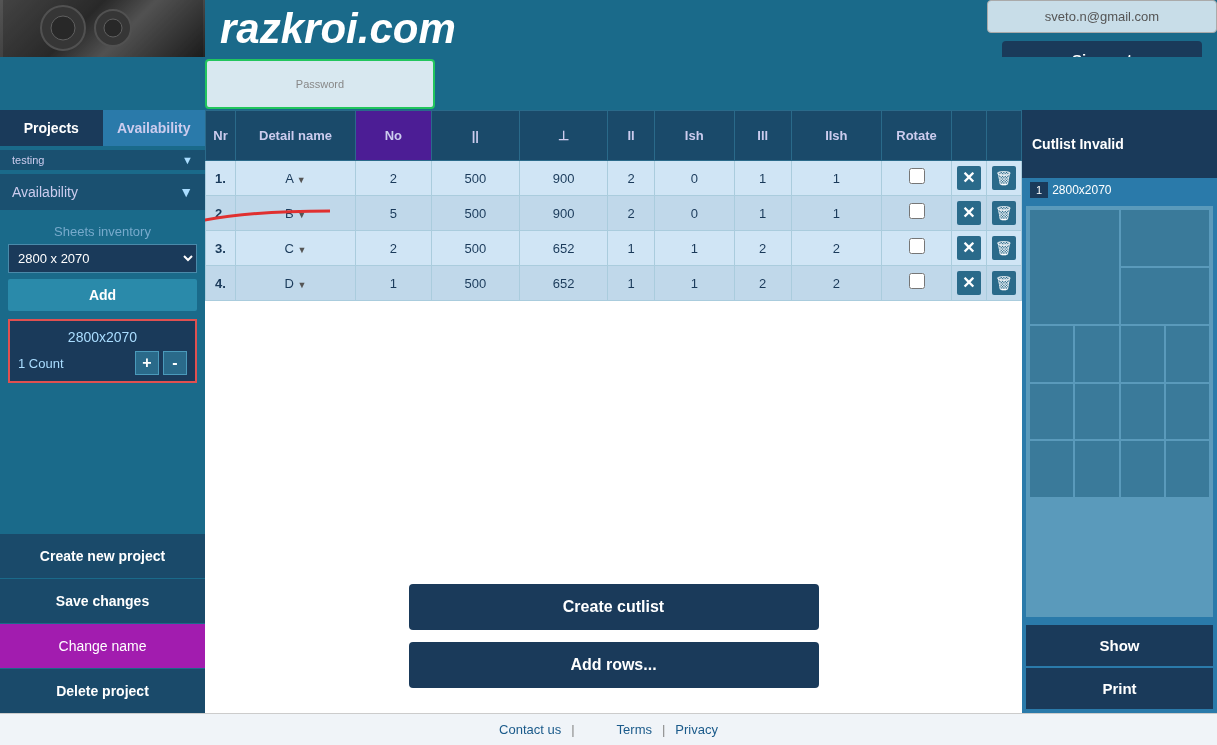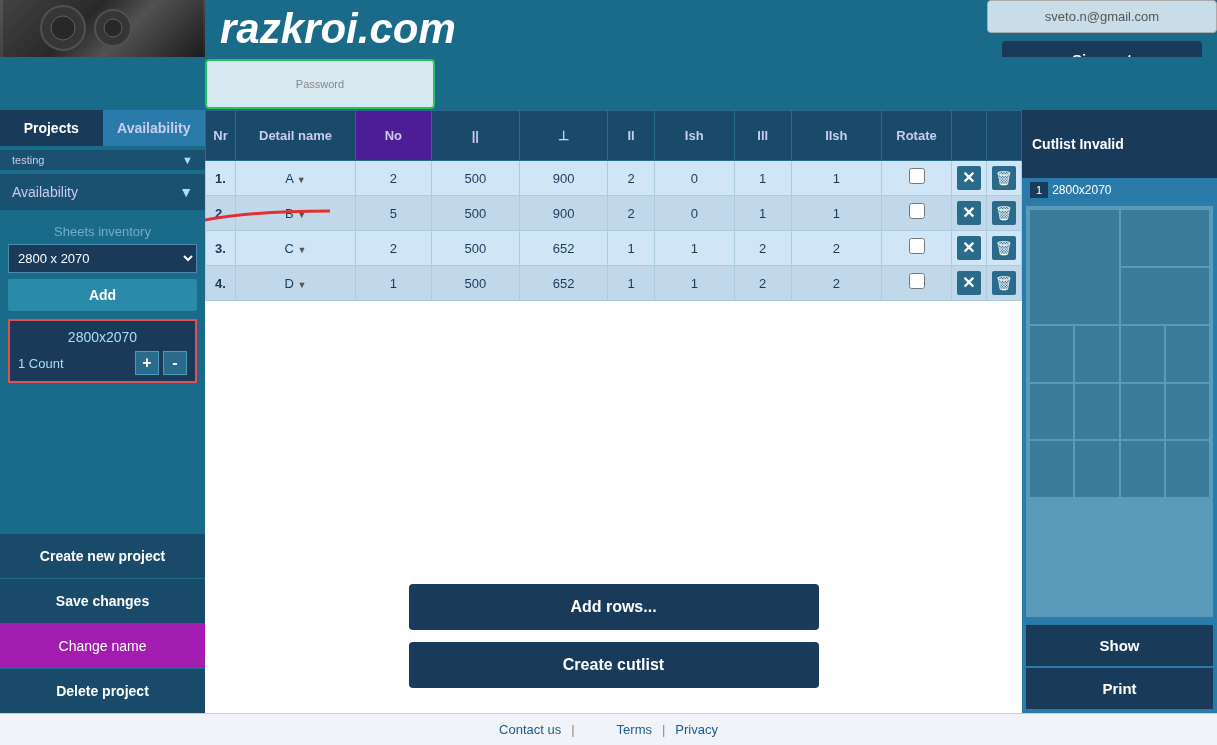--- a/index.html
+++ b/index.html
@@ -196,22 +196,22 @@
 
       <svg style="position:absolute; left:-155px; top:-130px; width:300px; height:80px;" viewBox="0 0 300 80">
         <defs>
           <marker id="arrowhead" markerWidth="10" markerHeight="7" refX="10" refY="3.5" orient="auto">
             <polygon points="0 0, 10 3.5, 0 7" fill="#e03030"></polygon>
           </marker>
         </defs>
         <path d="M 280 40 Q 200 40 150 50 Q 100 60 30 55" stroke="#e03030" stroke-width="3" fill="none" marker-end="url(#arrowhead)"></path>
       </svg>
 
+      <button style="background:#1a3a5a; color:#fff; border:none; padding:14px 0; font-size:16px; font-weight:bold; cursor:pointer; width:410px; border-radius:4px;">Create cutlist</button>
       <button style="background:#1a3a5a; color:#fff; border:none; padding:14px 0; font-size:16px; font-weight:bold; cursor:pointer; width:410px; border-radius:4px;">Add rows...</button>
-      <button style="background:#1a3a5a; color:#fff; border:none; padding:14px 0; font-size:16px; font-weight:bold; cursor:pointer; width:410px; border-radius:4px;">Create cutlist</button>
     </div>
   </div>
 
   <div style="width:195px; background:#2a7aaa; flex-shrink:0; display:flex; flex-direction:column;">
     <button style="background:#1a3a5a; color:#fff; font-size:14px; font-weight:bold; padding:26px 10px; text-align:left; cursor:pointer; border:none; width:100%;">Cutlist Invalid</button>
 
     <div style="display:flex; align-items:center; gap:4px; padding:4px 8px;">
       <span style="background:#1a3a5a; color:#fff; padding:2px 6px; font-size:11px;">1</span>
       <span style="color:#fff; font-size:12px;">2800x2070</span>
     </div>

